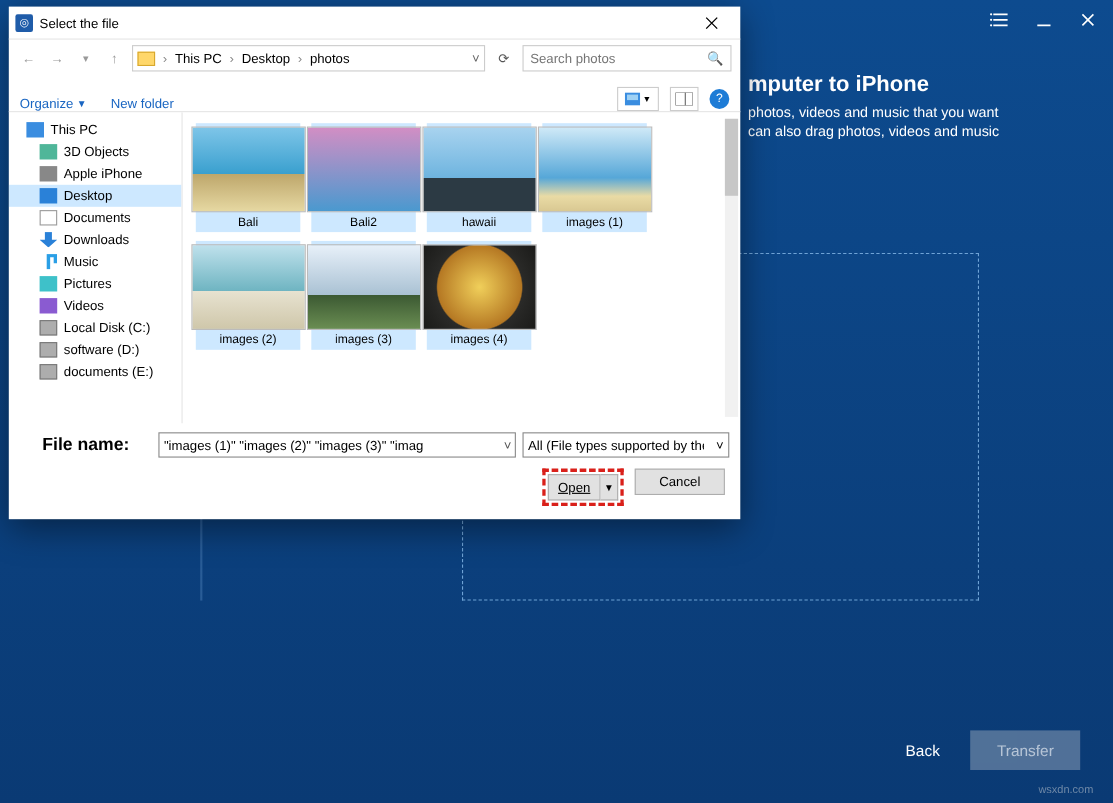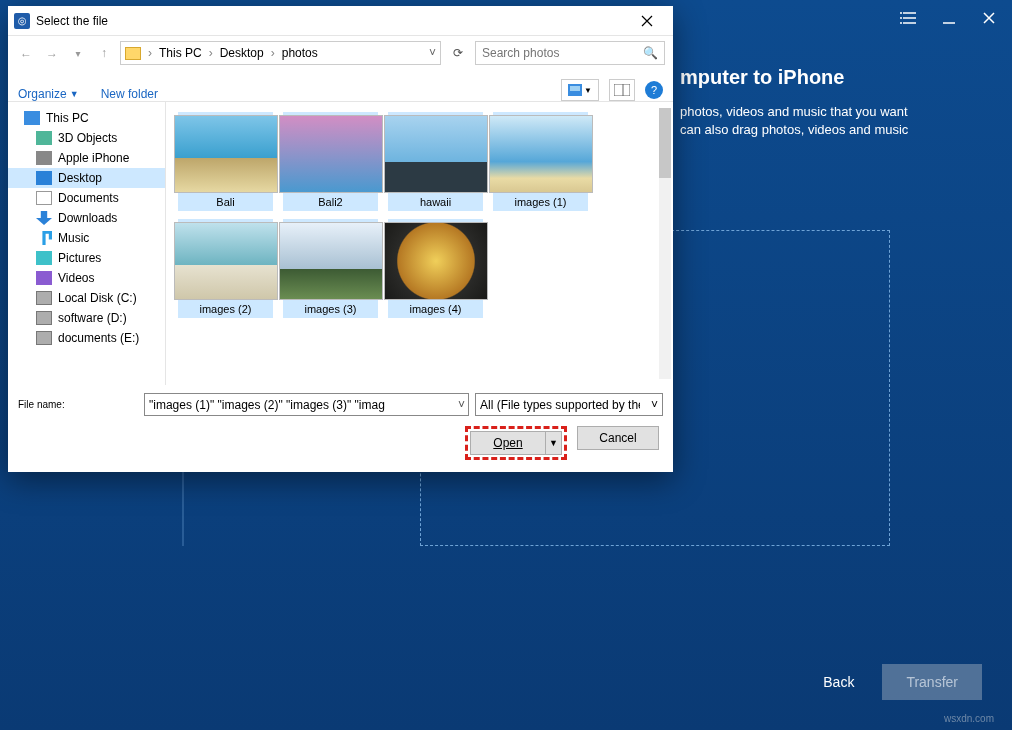--- a/index.html
+++ b/index.html
@@ -4,21 +4,21 @@
 <style>
 * { box-sizing: border-box; margin: 0; padding: 0; font-family: "Segoe UI", Tahoma, sans-serif; }
 body { width: 1012px; height: 730px; background: #002b63; overflow: hidden; position: relative; }
 
 
 .app { position: absolute; inset: 0; background: linear-gradient(180deg,#0d4b8f 0%, #0a3a74 100%); }
 .app-titlebar { height: 36px; display:flex; justify-content:flex-end; align-items:center; padding:0 14px; gap:22px; color:#fff; }
 .tb-icon { width:18px; height:18px; display:inline-flex; align-items:center; justify-content:center; cursor:default;}
 .app-body { padding: 30px 60px 0 60px; color:#fff; }
 .app-heading { font-size: 20px; font-weight:600; margin-left:620px; }
-.app-sub { margin-left:620px; margin-top:14px; font-size:13px; line-height:1.4; max-width:320px;}
+.app-sub { margin-left:620px; margin-top:4px; font-size:13px; line-height:1.4; max-width:320px;}
 .dropzone { position:absolute; top:230px; left:420px; width:470px; height:316px; border:1px dashed #6fa3d6; }
 .vline { position:absolute; top:230px; left:182px; width:2px; height:316px; background:#6fa3d6; opacity:.3;}
 .app-footer { position:absolute; bottom:30px; right:30px; display:flex; gap:14px; align-items:center;}
 .back-btn { background:transparent; color:#fff; border:none; font-size:14px; padding:10px 14px;}
 .transfer-btn { background:#6e88a7; color:#fff; border:none; font-size:14px; padding:10px 24px; opacity:.7;}
 .watermark { position:absolute; bottom:6px; right:18px; font-size:10px; color:#6e88a7;}
 
 
 .dialog { position:absolute; left:8px; top:6px; width:665px; height:466px; background:#fff; box-shadow:0 8px 30px rgba(0,0,0,.45); display:flex; flex-direction:column; font-size:12px; color:#000; }
 .dlg-title { height:30px; display:flex; align-items:center; padding:0 6px; border-bottom:1px solid #e5e5e5;}
@@ -75,29 +75,29 @@
 .cat   { background:#fff; display:flex; align-items:center; justify-content:center;}
 .cat::after{content:"";width:46px;height:46px;border-radius:50%;background:#fff;border:2px solid #333;box-shadow:inset 0 14px 0 -6px #333;}
 .city  { background:linear-gradient(180deg,#a8d3ef 0%,#6eb4df 60%,#2c3a44 60%,#2c3a44 100%);}
 .sea   { background:linear-gradient(180deg,#cfe9f7 0%,#56a7d8 60%,#e9dba5 82%,#d9c892 100%);}
 .palm  { background:linear-gradient(180deg,#bfe1ec 0%,#6eb4c1 55%,#e7e2d0 55%,#cfc7aa 100%);}
 .hills { background:linear-gradient(180deg,#e7f0f9 0%,#a9c1d3 60%,#3c5a33 60%,#6a8d52 100%);}
 .food  { background:radial-gradient(circle at 50% 50%, #f0cf5a 0%, #b57823 60%, #2a2a28 62%, #1a1a18 100%);}
 
 .dlg-bottom { padding:8px 10px 12px 10px; display:flex; flex-direction:column; gap:10px;}
 .fn-row { display:flex; align-items:center; gap:6px;}
-.fn-label { width:120px; text-align:left; font-size:10px;}
+.fn-label { width:120px; text-align:center; font-size:16px;font-weight:bold;}
 .fn-input { flex:1; height:23px; border:1px solid #888; display:flex; align-items:center; padding:0 4px; position:relative;}
 .fn-input input{ border:none; outline:none; width:100%; font-size:12px;}
 .fn-input .dd { position:absolute; right:3px; color:#555;}
 .ft-select { width:188px; height:23px; border:1px solid #888; display:flex; align-items:center; padding:0 4px; justify-content:space-between; font-size:12px;}
 .btn-row { display:flex; justify-content:flex-end; gap:10px; padding-right:4px;}
 .winbtn { width:82px; height:24px; border:1px solid #adadad; background:#e1e1e1; font-size:12px; display:flex; align-items:center; justify-content:center;}
 .open-wrap { border:3px dashed #d9201a; padding:2px; display:flex;}
-.open-wrap .winbtn { width:76px;}
+.open-wrap .winbtn { width:48px;}
 .open-dd { width:16px; height:24px; border:1px solid #adadad; border-left:none; background:#e1e1e1; display:flex; align-items:center; justify-content:center; font-size:9px;}
 .u { text-decoration:underline;}
 </style>
 </head>
 <body>
 
 <div class="app">
   <div class="app-titlebar">
     <span class="tb-icon">
       <svg width="18" height="14" viewBox="0 0 18 14">

